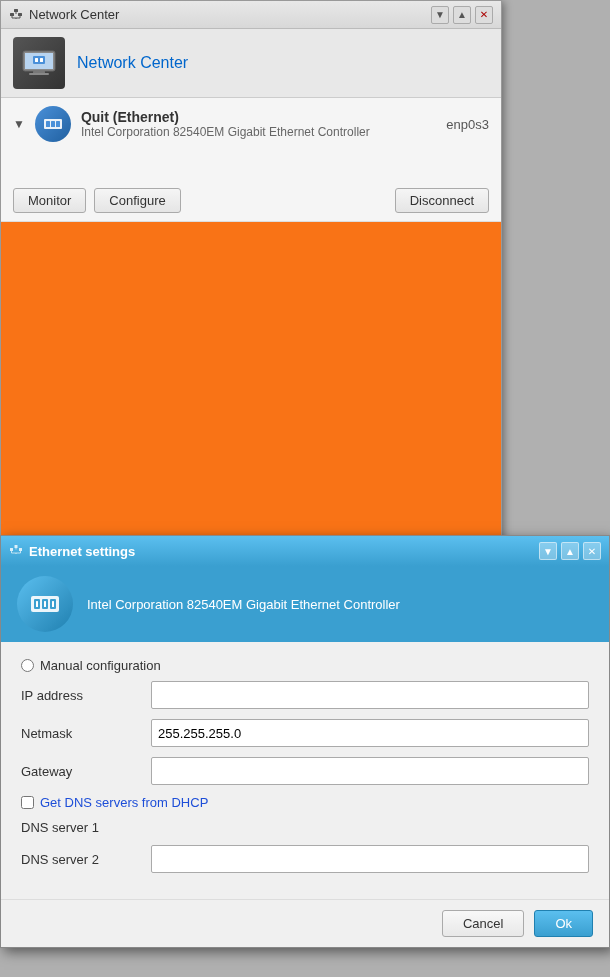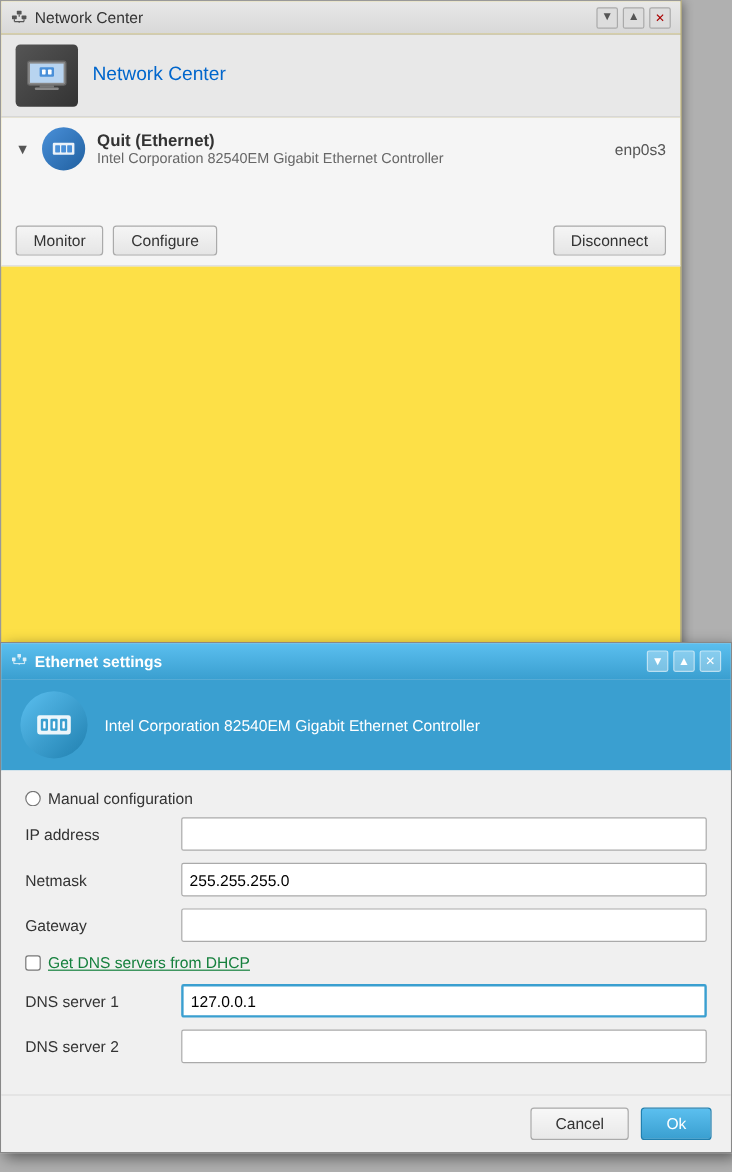--- a/index.html
+++ b/index.html
@@ -11,22 +11,22 @@
       font-size: 13px;
       overflow: hidden;
       position: relative;
     }
 
     
     .window {
       position: absolute;
       top: 0;
       left: 0;
-      width: 568px;
-      background: #fde047;
+      width: 502px;
+      background: #f97316;
       border: 1px solid #999;
       box-shadow: 2px 2px 8px rgba(0,0,0,0.4);
     }
 
     .titlebar {
       background: linear-gradient(to bottom, #e8e8e8, #d8d8d8);
       padding: 4px 8px;
       display: flex;
       align-items: center;
       justify-content: space-between;
@@ -319,22 +319,21 @@
 
     .checkbox-row {
       display: flex;
       align-items: center;
       gap: 6px;
       margin-bottom: 10px;
     }
 
     .checkbox-row label {
       font-size: 13px;
-      color: #15803d;
-      text-decoration: underline;
+      color: #1d4ed8;
     }
 
     
     .dialog-footer {
       padding: 10px 16px;
       display: flex;
       justify-content: flex-end;
       gap: 10px;
       border-top: 1px solid #ddd;
       background: #f0f0f0;
@@ -505,21 +504,20 @@
       <input type="text" class="form-input" value="" style="">
     </div>
 
     <div class="checkbox-row">
       <input type="checkbox" id="getdns" style="">
       <label for="getdns">Get DNS servers from DHCP</label>
     </div>
 
     <div class="form-row">
       <span class="form-label">DNS server 1</span>
-      <input type="text" class="form-input active" value="127.0.0.1" style="">
     </div>
 
     <div class="form-row">
       <span class="form-label">DNS server 2</span>
       <input type="text" class="form-input" value="" style="">
     </div>
   </div>
 
   <div class="dialog-footer">
     <button class="btn-dialog">Cancel</button>

